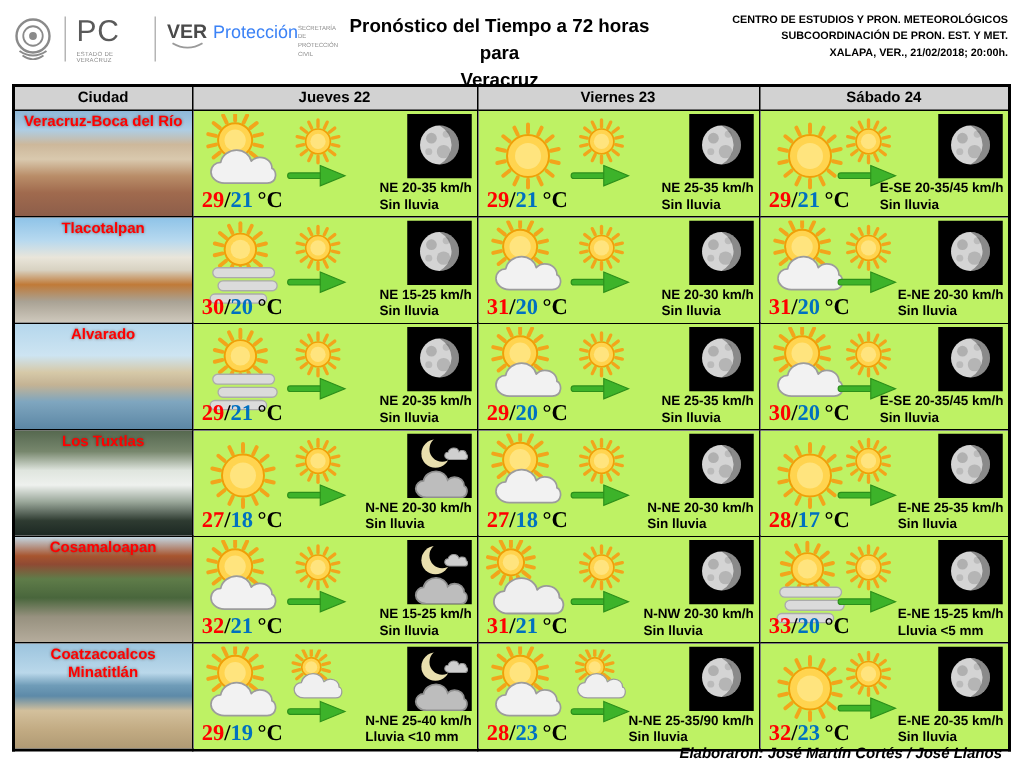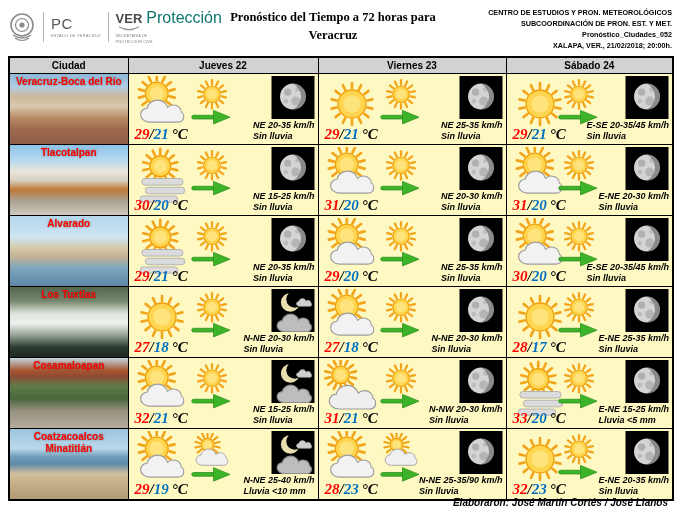--- a/index.html
+++ b/index.html
@@ -5,29 +5,29 @@
   html,body{margin:0;padding:0;background:#fff;}
   .page{position:relative;width:680px;height:515px;background:#fff;
         font-family:"Liberation Sans",sans-serif;overflow:hidden;}
 
   
   .top{position:absolute;top:2px;left:8px;right:8px;height:52px;display:flex;align-items:flex-start;}
   .logos{display:flex;align-items:center;gap:7px;width:218px;padding-top:8px;}
   .crest svg{display:block;}
   .vdiv{width:1px;height:30px;background:#b5b5b5;}
   .pc-block{display:flex;flex-direction:column;line-height:1;}
-  .pc-title{font-size:15px;color:#5a5a5a;letter-spacing:.5px;}
+  .pc-title{font-size:20px;color:#5a5a5a;letter-spacing:.5px;}
   .pc-sub{font-size:4px;color:#8a8a8a;margin-top:3px;letter-spacing:.2px;}
-  .ver-block{display:flex;flex-direction:column;line-height:1;}
+  .ver-block{display:flex;flex-direction:row;line-height:1;}
   .ver-row{display:flex;align-items:baseline;gap:4px;}
   .ver-title{font-size:13px;font-weight:bold;color:#4a4a4a;}
-  .ver-name{font-size:16px;color:#0f766e;}
+  .ver-name{font-size:12px;color:#3b82f6;}
   .ver-swoosh{width:26px;height:5px;margin-top:1px;}
   .ver-sub{font-size:4px;color:#8a8a8a;margin-top:2px;line-height:1.4;}
-  .title{flex:1;text-align:center;font-weight:bold;font-size:12.5px;line-height:1.45;padding-top:6px;color:#000;font-family:Liberation Serif, serif;}
+  .title{flex:1;text-align:center;font-weight:bold;font-size:12.5px;line-height:1.45;padding-top:6px;color:#000;}
   .info{width:232px;text-align:right;font-size:7.2px;font-weight:bold;line-height:1.55;padding-top:5px;color:#000;}
 
   
   table.fc{position:absolute;top:56px;left:8px;border-collapse:collapse;table-layout:fixed;
            border:2px solid #000;}
   table.fc th,table.fc td{border:1px solid #000;padding:0;}
   table.fc th{height:15px;background:#d2d2d2;font-size:10px;font-weight:bold;text-align:center;}
   .c-city{width:119px;}.c-d0{width:190px;}.c-d1{width:188px;}.c-d2{width:167px;}
   td.city-cell{position:relative;height:70px;overflow:hidden;margin-left:19px;}
   .photo{position:absolute;inset:0;}
@@ -35,21 +35,21 @@
               color:#ff0000;font-weight:bold;font-size:10px;line-height:1.15;
               white-space:pre-line;text-shadow:0 0 2px rgba(60,30,10,.55);}
   
   [data-photo="veracruz"]{background:linear-gradient(180deg,#8fb8d8 0%,#aecde4 18%,#cdb89b 32%,#d9c9ae 46%,#b98d68 62%,#a06a4e 78%,#8d5e4a 100%);}
   [data-photo="tlacotalpan"]{background:linear-gradient(180deg,#8ec3e8 0%,#b7d9ef 22%,#e9e5da 38%,#d8d2c2 50%,#c07a38 64%,#a9a294 80%,#cfc9bd 100%);}
   [data-photo="alvarado"]{background:linear-gradient(180deg,#b5d7ec 0%,#cde4f2 30%,#d6c9a8 46%,#c4b394 58%,#7fa6bf 74%,#5c87a5 100%);}
   [data-photo="los-tuxtlas"]{background:linear-gradient(180deg,#55684f 0%,#77876d 20%,#dfe5de 38%,#eef1ee 52%,#9aa79a 68%,#2e3b31 86%,#1c2823 100%);}
   [data-photo="cosamaloapan"]{background:linear-gradient(180deg,#c3d6e2 0%,#a7552f 18%,#8f4a33 26%,#5f7c49 40%,#49663c 58%,#97917f 76%,#b5ac9c 100%);}
   [data-photo="coatzacoalcos"]{background:linear-gradient(180deg,#9cc4de 0%,#bad8ea 28%,#6f9cb8 40%,#5d8aa8 50%,#d3c09c 64%,#c2ab83 82%,#b09a74 100%);}
 
-  td.day-cell{position:relative;height:70px;background:#fef9c3;font-style:italic;}
+  td.day-cell{position:relative;height:70px;background:#bef264;}
   .icon-day{position:absolute;left:5px;top:2px;width:56px;height:56px;}
   .icon-mid{position:absolute;left:44%;top:4px;transform:translateX(-50%);width:48px;height:52px;}
   .icon-night{position:absolute;right:3px;top:2px;width:44px;height:43px;}
   .temp{position:absolute;left:6px;bottom:1px;font-family:"Liberation Serif",serif;
         font-weight:bold;font-size:15px;color:#000;white-space:nowrap;}
   .tmax{color:#ff0000;}
   .tmin{color:#0070c0;}
   .unit{margin-left:3px;}
   .windbox{position:absolute;right:3px;bottom:1px;
            font-size:9px;font-weight:bold;line-height:1.3;color:#000;white-space:nowrap;}
@@ -93,21 +93,20 @@
 PROTECCIÓN CIVIL</span>
       </span>
     </div>
     <div class="title">
       <div>Pronóstico del Tiempo a 72 horas para</div>
       <div>Veracruz</div>
     </div>
     <div class="info">
       <div>CENTRO DE ESTUDIOS Y PRON. METEOROLÓGICOS</div>
       <div>SUBCOORDINACIÓN DE PRON.  EST. Y MET.</div>
-      <div>Pronóstico_Ciudades_052</div>
       <div>XALAPA, VER., 21/02/2018; 20:00h.</div>
     </div>
   </div>
 
   <table class="fc">
     <colgroup>
         <col class="c-city">
         <col class="c-d0">
         <col class="c-d1">
         <col class="c-d2">

